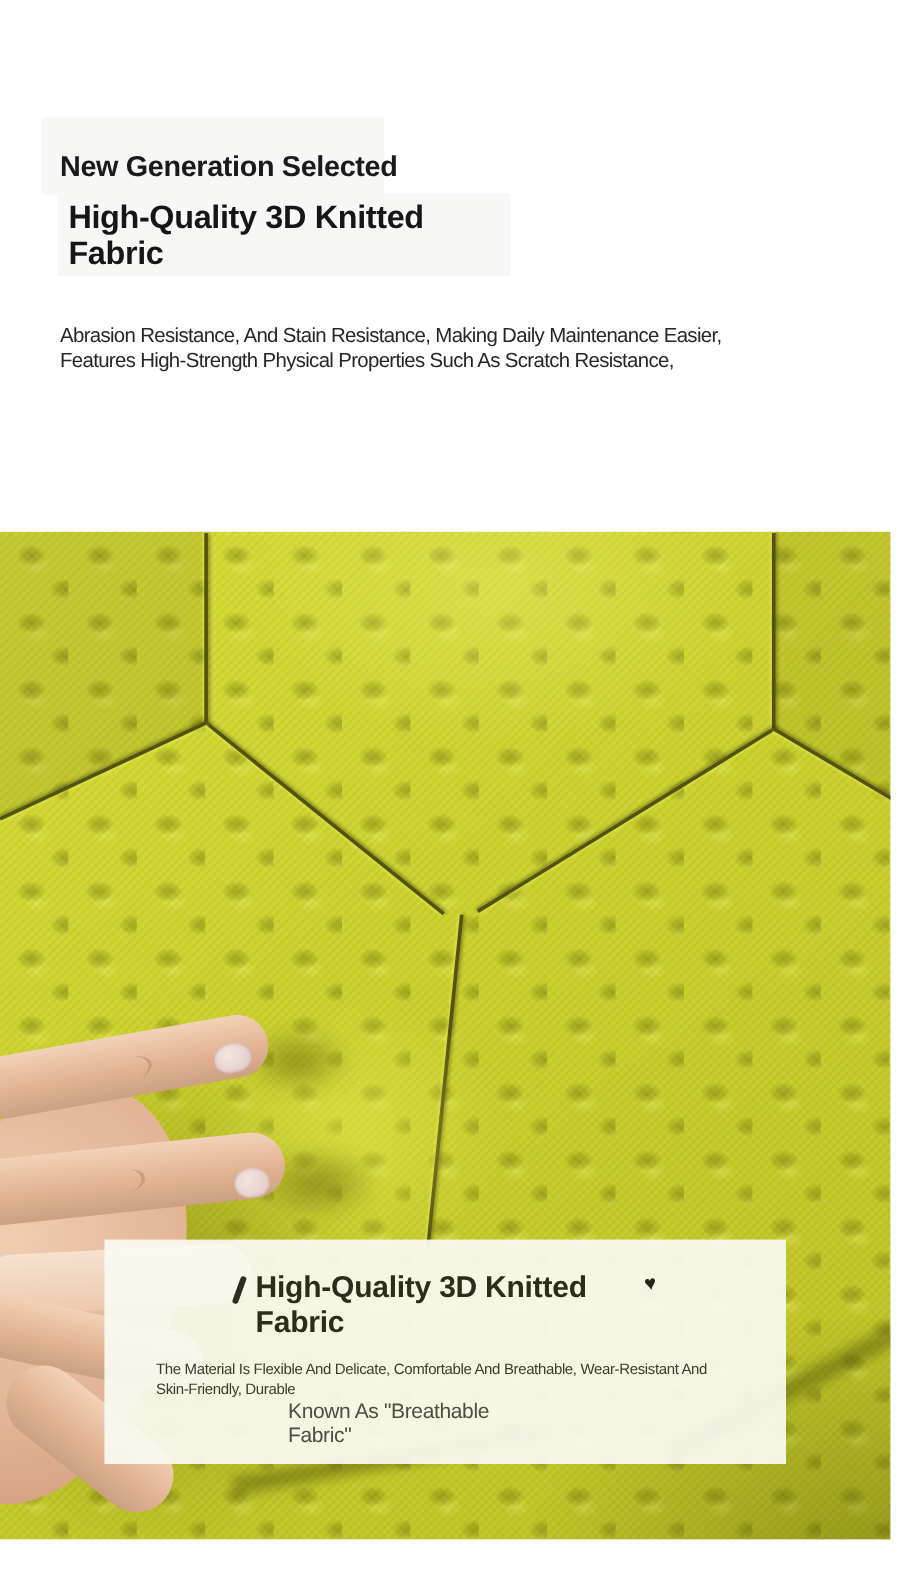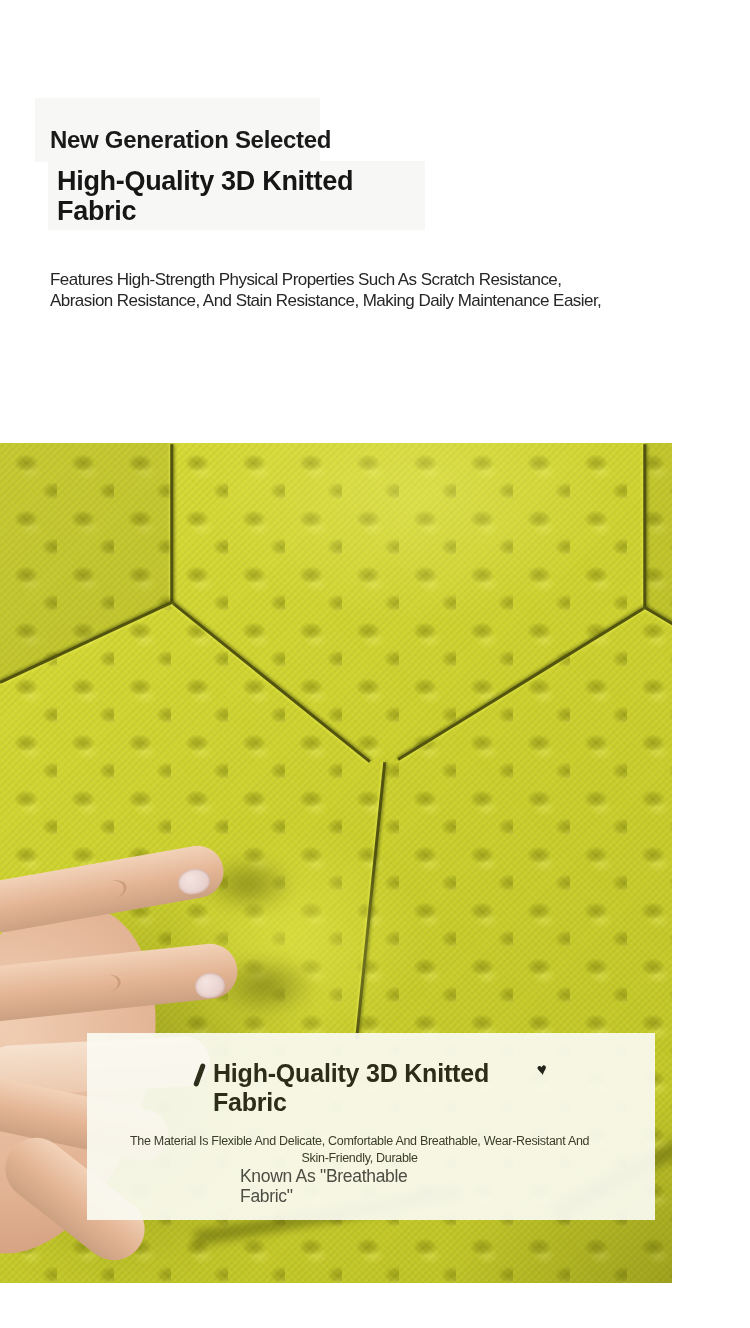--- a/index.html
+++ b/index.html
@@ -1,16 +1,16 @@
 <!DOCTYPE html>
 <html><head>
 <meta charset="utf-8">
 <style>
   html,body{margin:0;padding:0;background:#ffffff;}
-  #page{position:relative;width:672px;height:1328px;background:#ffffff;overflow:hidden;
+  #page{position:relative;width:742px;height:1328px;background:#ffffff;overflow:hidden;
         font-family:"Liberation Sans", sans-serif;}
 
   
   .bg-strip{position:absolute;background:#f7f7f5;}
   #strip1{left:35px;top:98px;width:285px;height:64px;}
   #strip2{left:48px;top:161px;width:377px;height:69px;}
   .eyebrow{position:absolute;left:50px;top:126px;font-size:24px;font-weight:bold;color:#1a1a1a;letter-spacing:-0.3px;}
   .title{position:absolute;left:57px;top:166px;font-size:27px;font-weight:bold;color:#161616;line-height:30px;letter-spacing:-0.3px;}
   .desc{position:absolute;left:50px;top:270px;font-size:17px;color:#262626;line-height:20.5px;letter-spacing:-0.55px;}
   .desc div{white-space:nowrap;}
@@ -75,39 +75,39 @@
   .knuckle{position:absolute;width:26px;height:18px;border-radius:50%;border-right:3px solid rgba(186,136,104,.55);}
   #k1{left:98px;top:438px;transform:rotate(-18deg);}
   #k2{left:92px;top:532px;transform:rotate(-12deg);}
 
   
   #card{position:absolute;left:87px;top:590px;width:568px;height:187px;background:rgba(250,250,241,.93);}
   .tick{position:absolute;left:110px;top:30px;width:5px;height:24px;background:#2e2e1c;border-radius:3px;transform:rotate(20deg);}
   .card-title{position:absolute;left:126px;top:26px;font-size:25px;font-weight:bold;color:#2c2c19;line-height:29px;letter-spacing:-0.2px;}
   .heart{position:absolute;left:450px;top:27px;font-size:17px;color:#24241b;transform:rotate(-8deg);}
   .card-body{position:absolute;left:43px;top:100px;font-size:12.5px;color:#3c3c2b;line-height:16.5px;letter-spacing:-0.3px;}
-  .card-body div{white-space:nowrap;text-align:center;}
+  .card-body div{white-space:nowrap;}
   .card-quote{position:absolute;left:153px;top:134px;font-size:17.5px;color:#4d4d44;line-height:19.5px;letter-spacing:-0.3px;}
   .card-quote div{white-space:nowrap;}
 </style>
 </head>
 <body>
 
 <div id="page">
 
   <div id="strip1" class="bg-strip"></div>
   <div id="strip2" class="bg-strip"></div>
   <div class="eyebrow">New Generation Selected</div>
   <div class="title">
     <div>High-Quality 3D Knitted</div>
     <div>Fabric</div>
   </div>
   <div class="desc">
+    <div>Abrasion Resistance, And Stain Resistance, Making Daily Maintenance Easier,</div>
     <div>Features High-Strength Physical Properties Such As Scratch Resistance,</div>
-    <div>Abrasion Resistance, And Stain Resistance, Making Daily Maintenance Easier,</div>
   </div>
 
   <div id="photo">
     <div class="fabric"></div>
     <div id="shadeL" class="shade"></div>
     <div id="shadeR" class="shade"></div>
     <div id="glowTop" class="shade"></div>
     <div id="shadeBR" class="shade"></div>
 
     <div id="s1" class="seam"></div>

